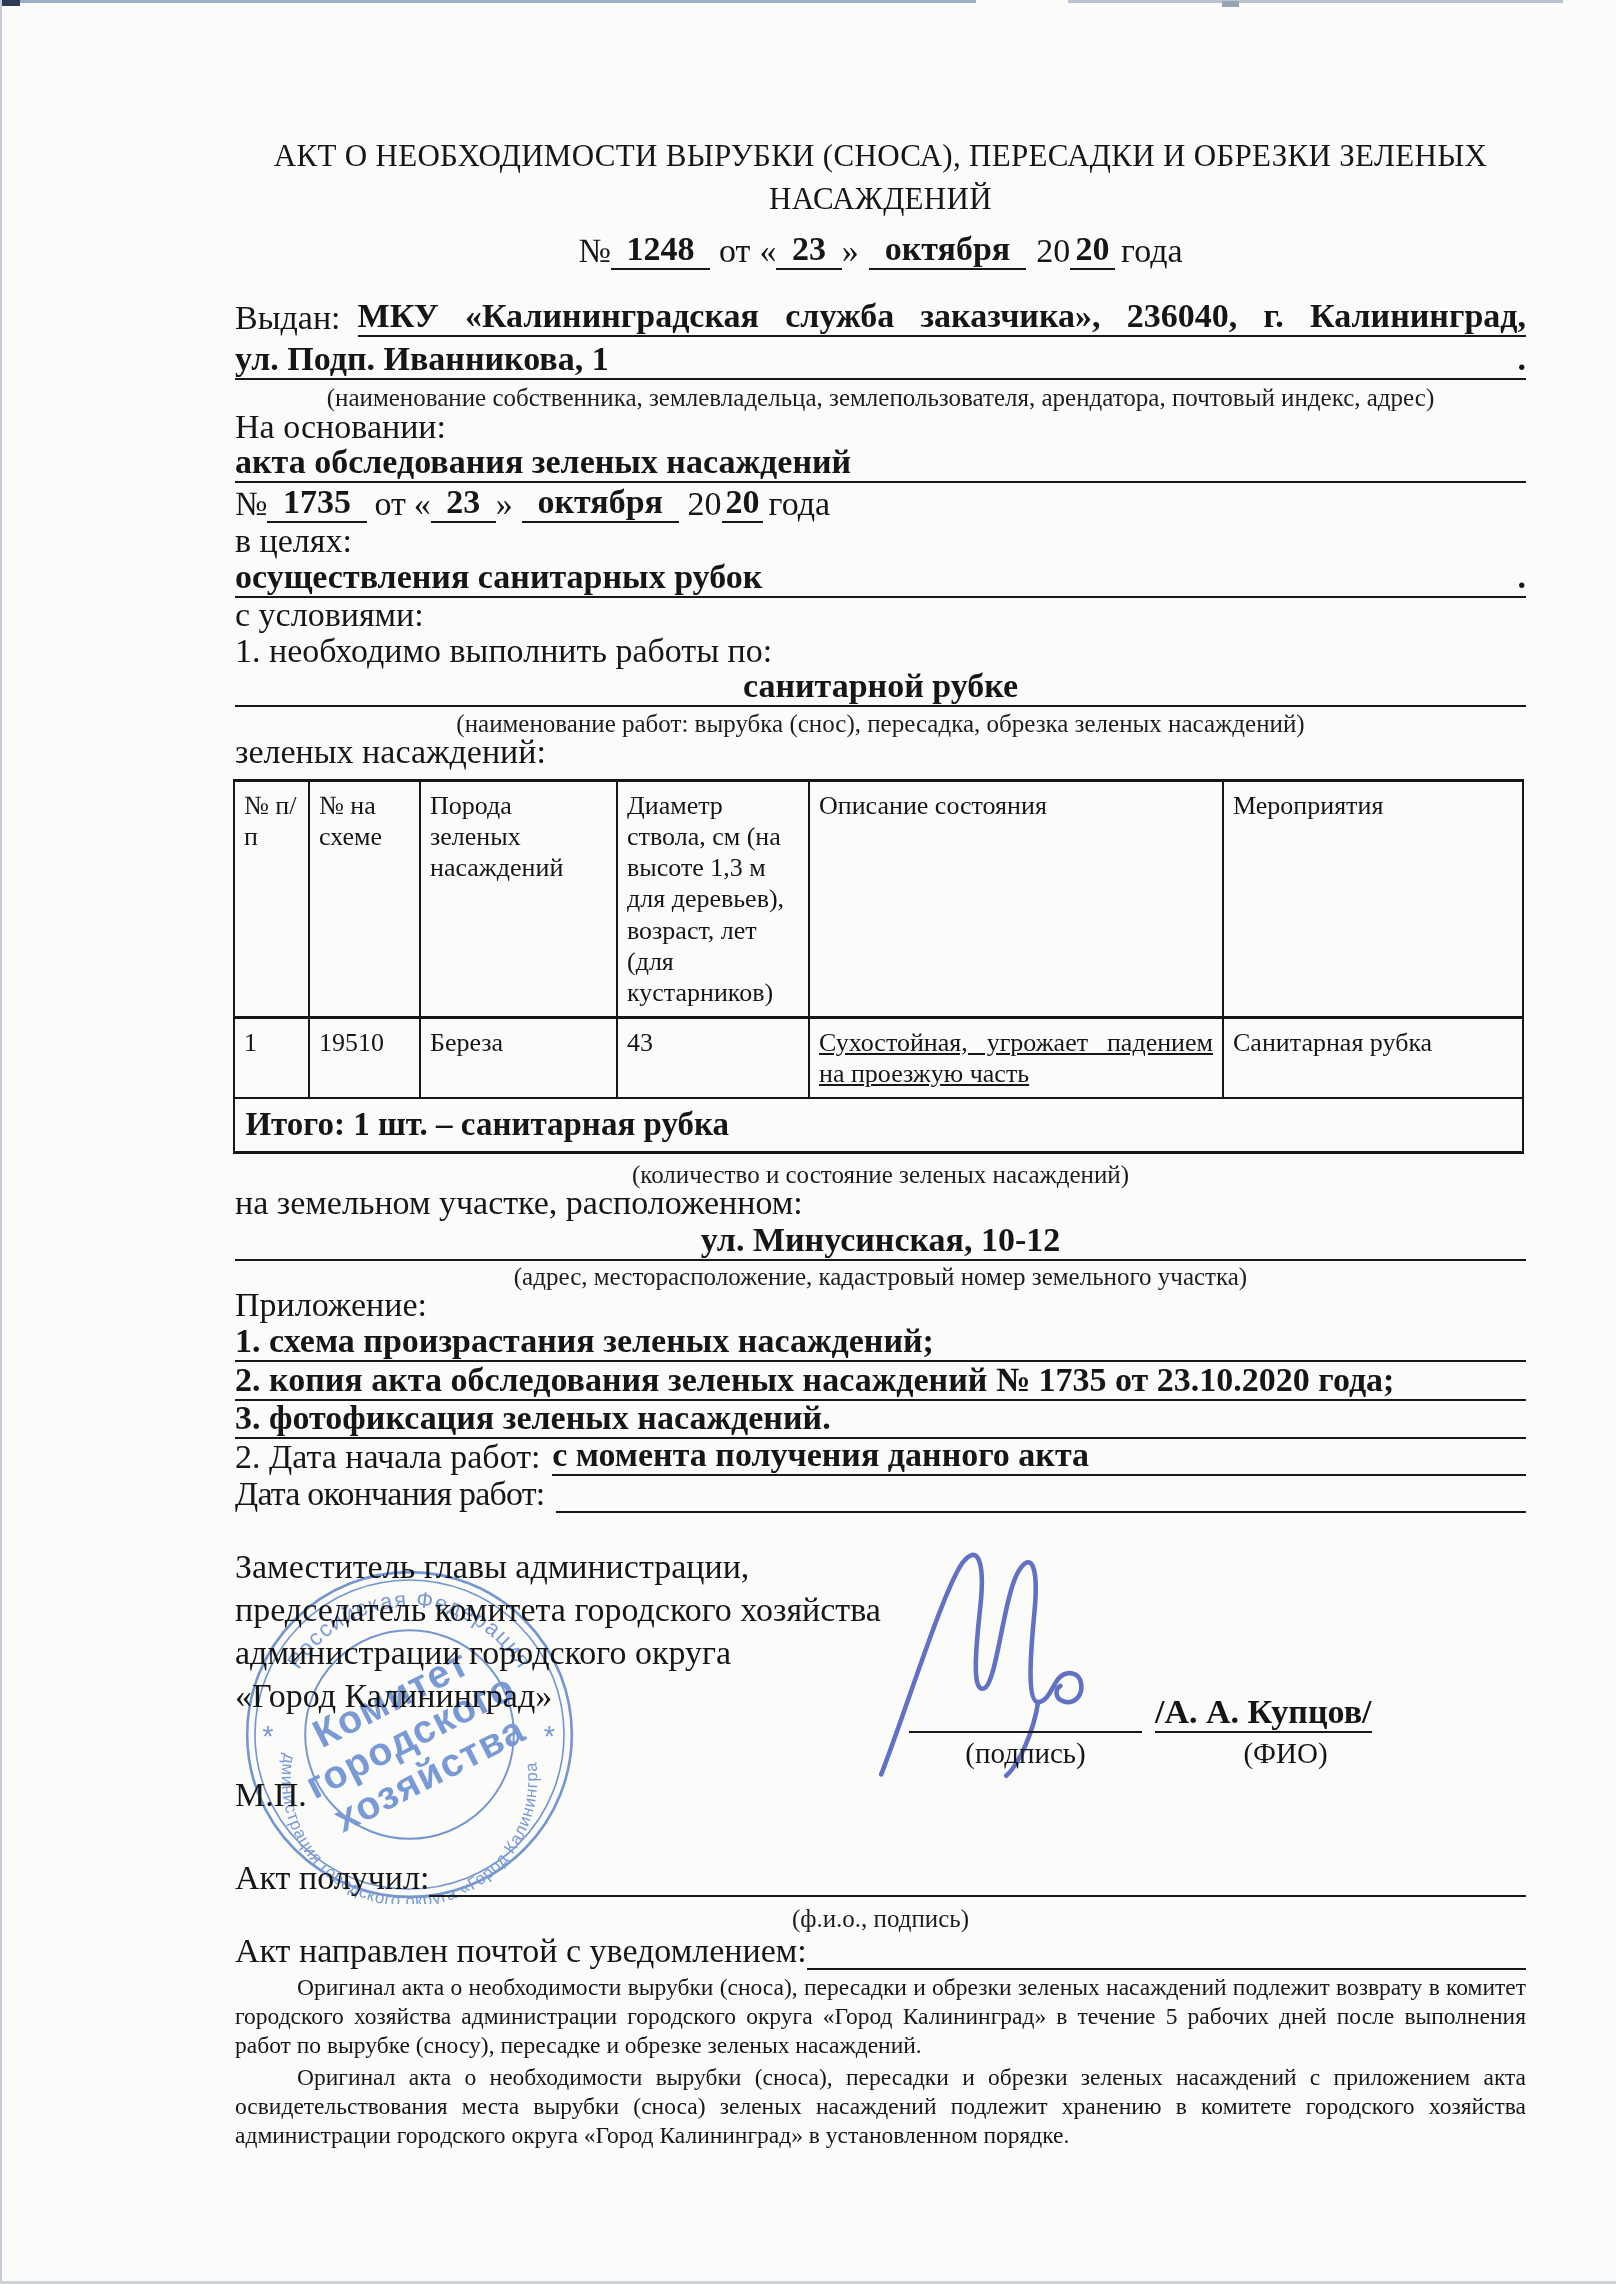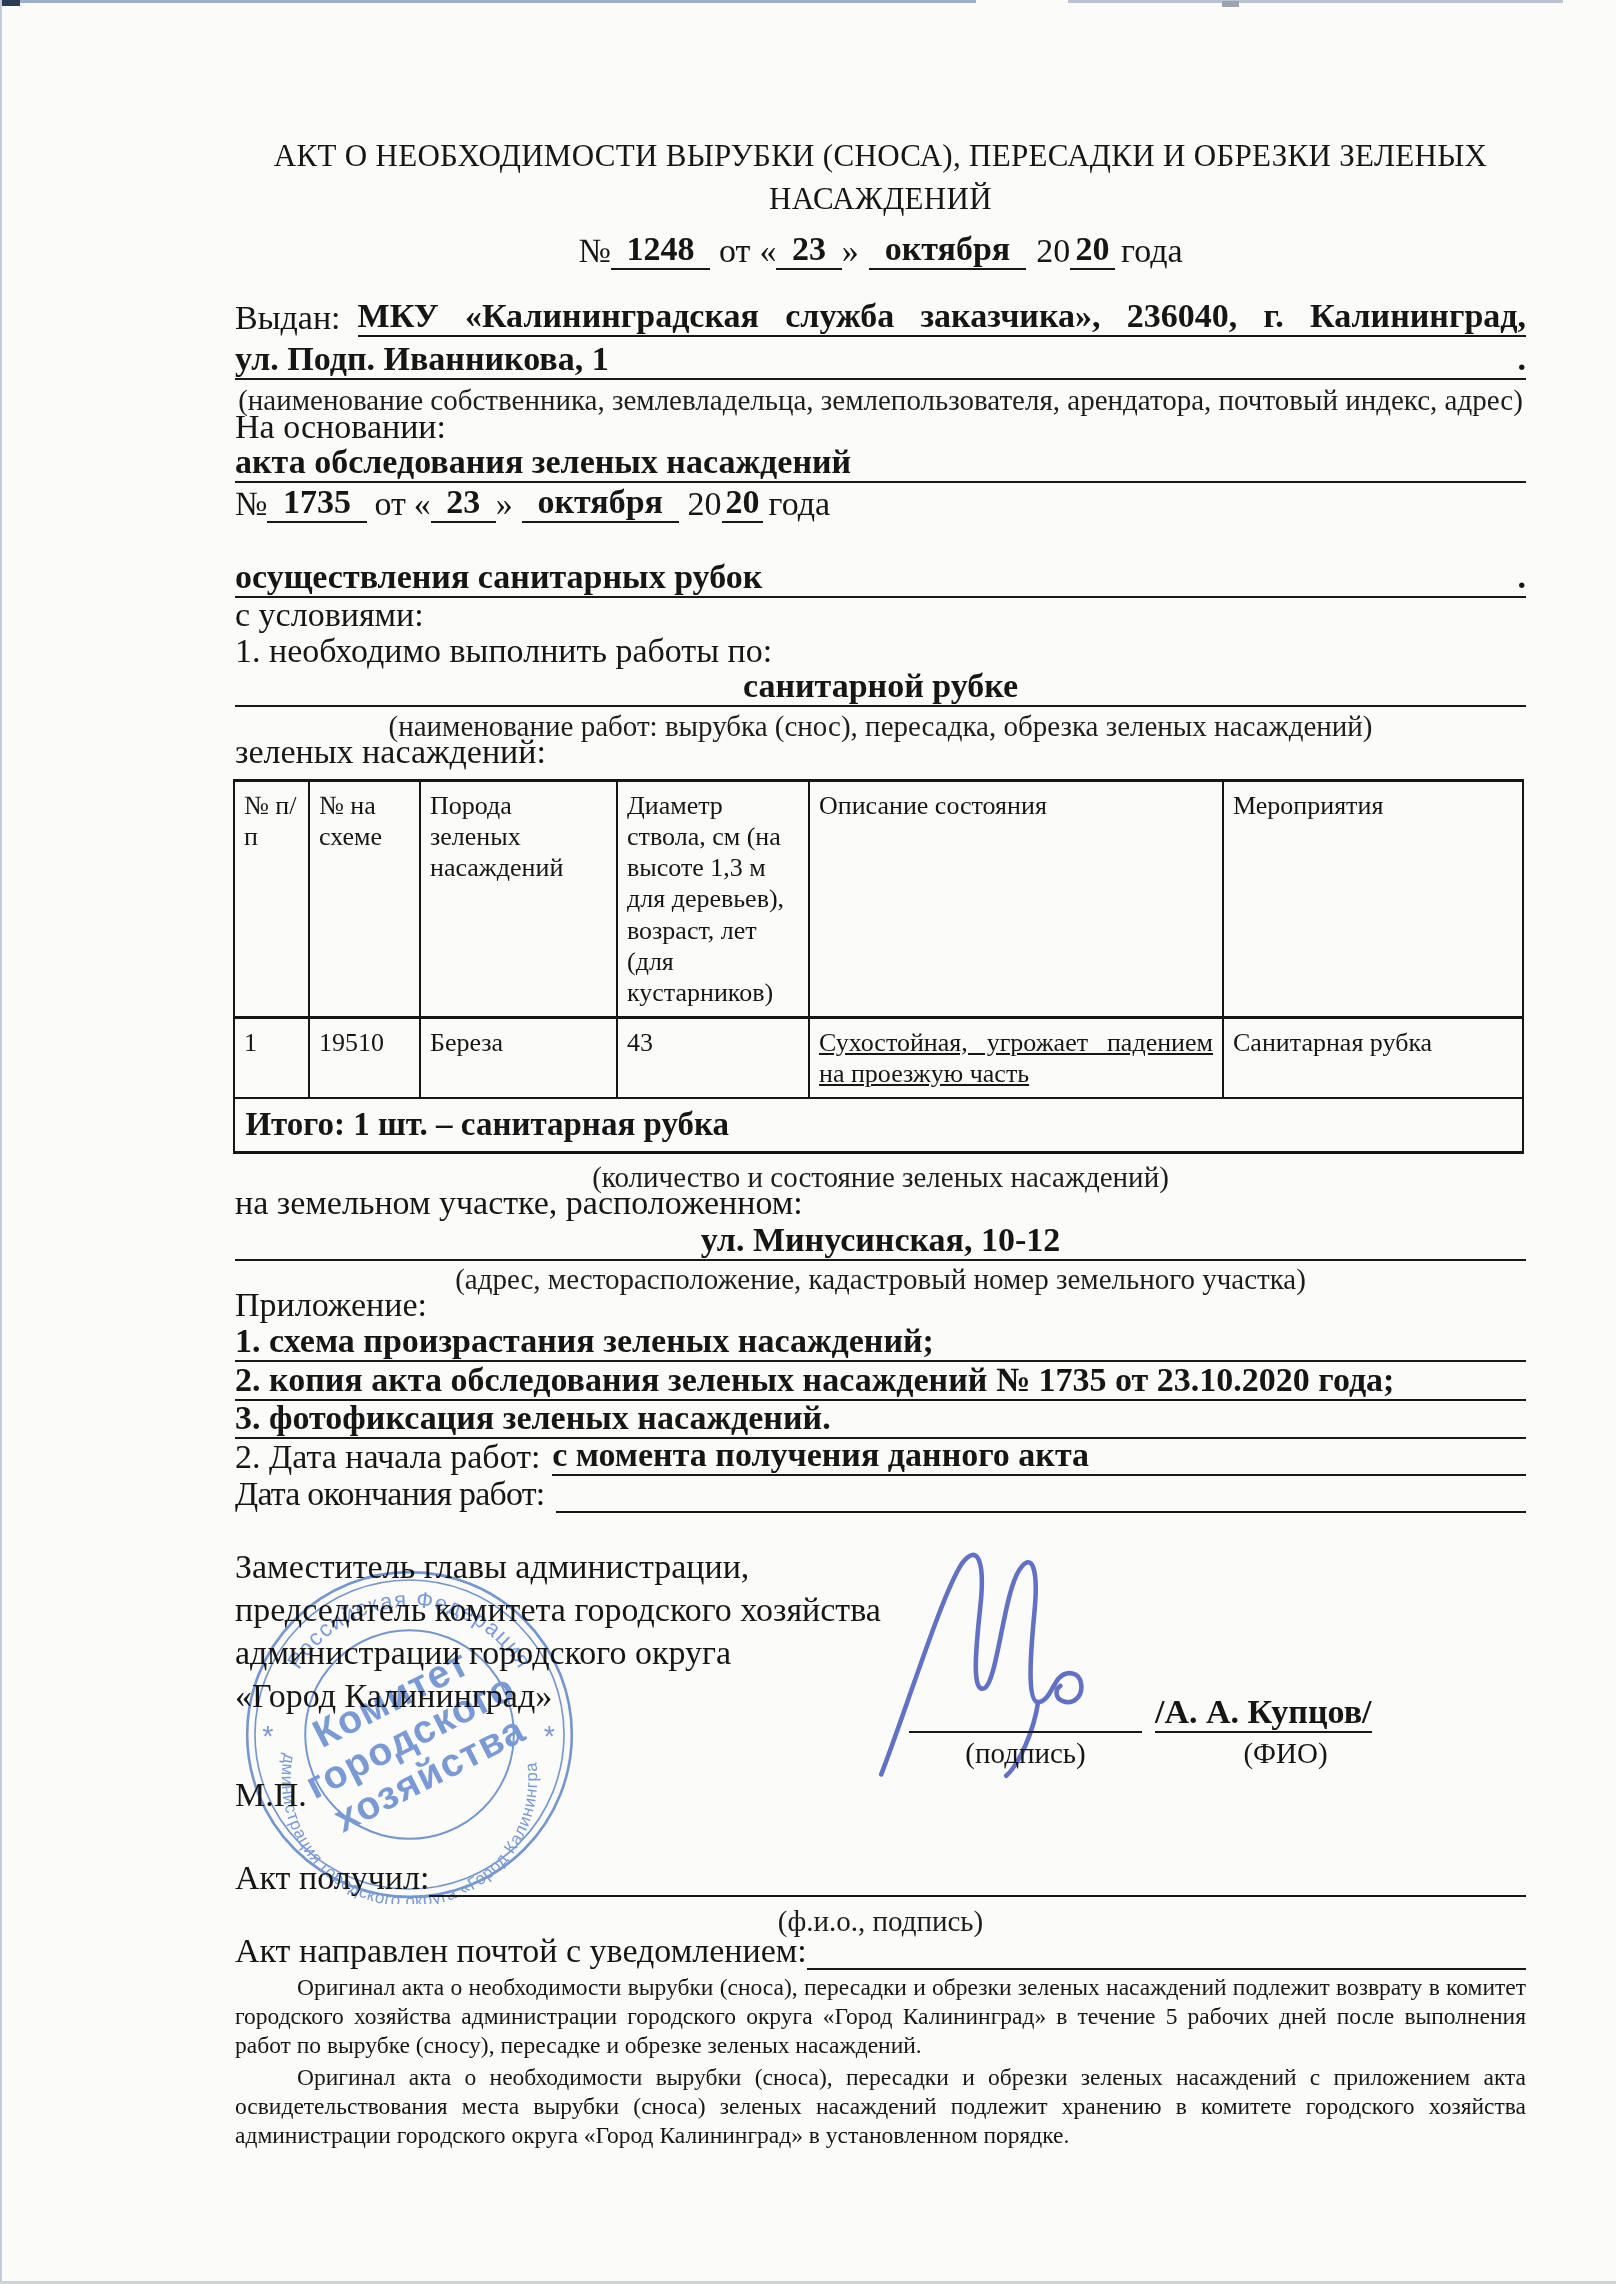--- a/index.html
+++ b/index.html
@@ -2,21 +2,21 @@
 <html style="font-size:10.4px"><head>
 <meta charset="utf-8">
 <style>
   html,body{margin:0;padding:0;background:#e8e8e8;}
   .page{position:relative;width:1616px;height:2284px;background:#fbfbf9;overflow:hidden;
         font-family:"Liberation Serif","DejaVu Serif",serif;color:#161616;}
   .abs{position:absolute;}
   .content{left:235px;width:1291px;}
   .body{font-size:34px;line-height:1.15;}
   .b{font-weight:bold;}
-  .cap{font-size:29px;color:#1d1d1d;text-align:center;}
+  .cap{font-size:25px;color:#1d1d1d;text-align:center;}
   .center{text-align:center;}
   .nowrap{white-space:nowrap;}
   .row{display:flex;align-items:flex-end;}
   .u{border-bottom:2.6px solid #191919;}
   .fill{flex:1;border-bottom:2.6px solid #191919;}
   .pad{padding:0 15.6px;}
   .tight{letter-spacing:-0.8px;}
   .title{font-size:31px;letter-spacing:0.3px;}
   
   table.tbl{border-collapse:collapse;width:1291px;font-size:26px;line-height:1.2;table-layout:fixed;}
@@ -85,20 +85,21 @@
     <span style="margin:0 7.8px;">от</span>
     <span>«</span>
     <span class="b u pad">23</span>
     <span>»</span>
     <span class="b u pad" style="margin-left:9px;">октября</span>
     <span style="margin-left:9px;">20</span>
     <span class="b u" style="padding:0 3.9px;">20</span>
     <span style="margin-left:5.2px;">года</span>
   </div>
 
+  <div class="abs content body" style="top:521px;">в целях:</div>
   <div class="abs content body row" style="top:557px;">
     <span class="b u">осуществления санитарных рубок</span>
     <span class="fill"></span>
     <span class="b u">.</span>
   </div>
   <div class="abs content body" style="top:595px;">с условиями:</div>
 
   <div class="abs content body" style="top:631px;">1. необходимо выполнить работы по:</div>
   <div class="abs content body row" style="top:666px;">
     <span class="fill"></span>

